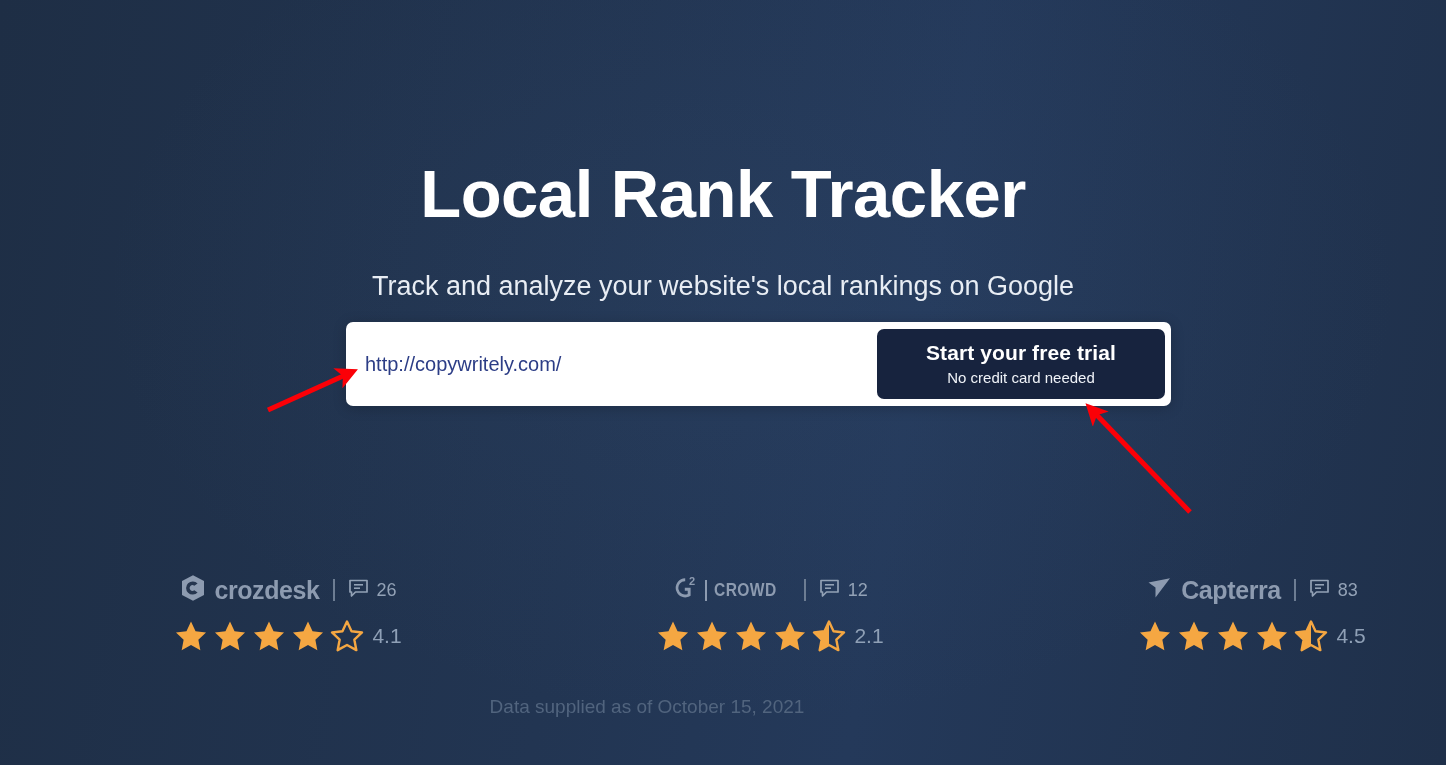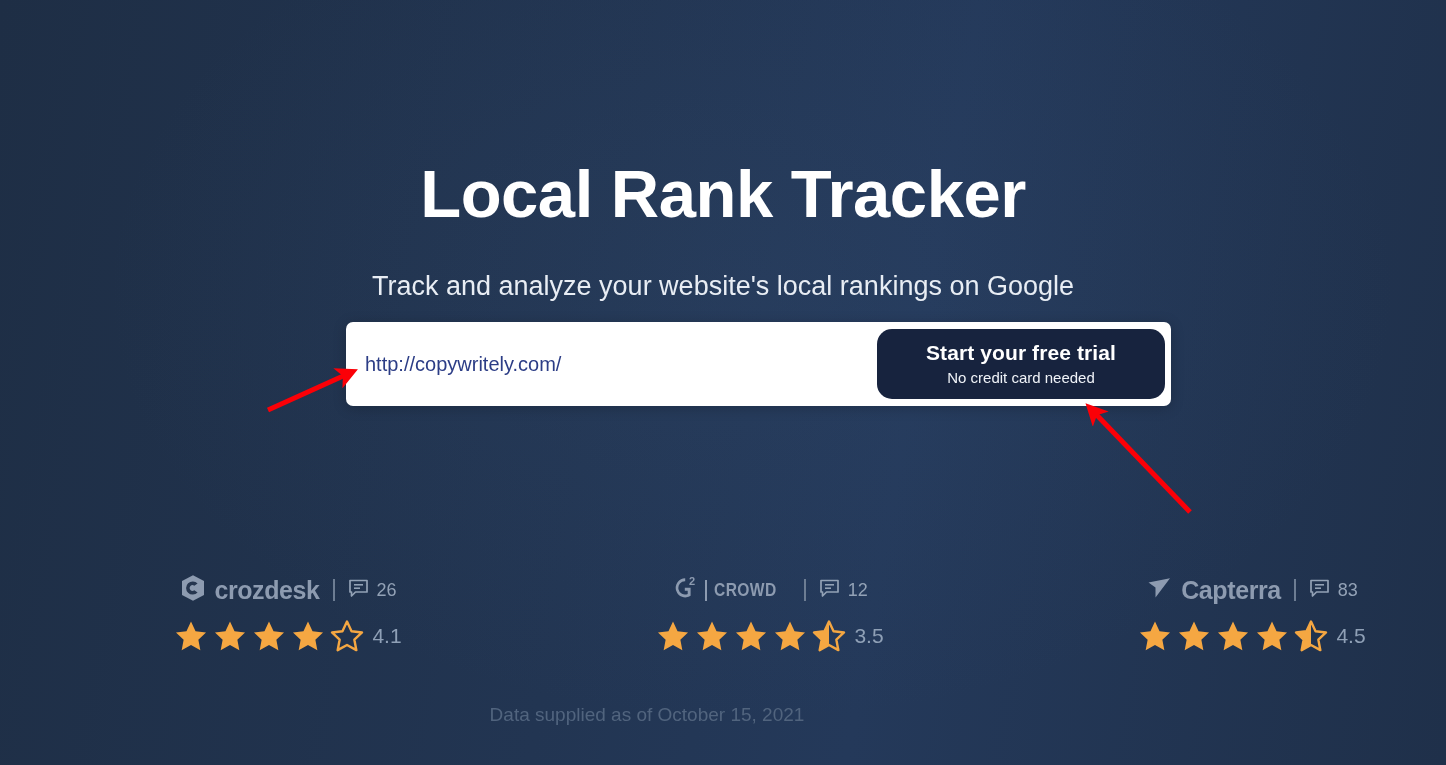--- a/index.html
+++ b/index.html
@@ -85,21 +85,21 @@
   }
   .url-input::placeholder { color: #9aa5b5; }
 
   .cta-button {
     position: absolute;
     right: 6px;
     top: 7px;
     width: 288px;
     height: 70px;
     border: 0;
-    border-radius: 15px;
+    border-radius: 7px;
     background: #17233e;
     color: #ffffff;
     cursor: pointer;
     display: flex;
     flex-direction: column;
     align-items: center;
     justify-content: center;
     font-family: "Liberation Sans", sans-serif;
     padding: 0;
   }
@@ -196,21 +196,20 @@
 
   .data-note {
     position: absolute;
     left: 0;
     top: 696px;
     width: 1294px;
     text-align: center;
     font-size: 19px;
     color: #56688294;
     z-index: 3;
-    margin-top: 8px;
   }
   .data-note span { color: #51647e; }
 
   
   .annotations {
     position: absolute;
     left: 0;
     top: 0;
     width: 1446px;
     height: 765px;
@@ -320,21 +319,21 @@
           </svg>
         <svg class="star" width="34" height="34" viewBox="0 0 24 24">
           <defs>
               <clipPath id="halfclip-g2">
                 <rect x="0" y="0" width="12" height="24"></rect>
               </clipPath>
             </defs>
           <path d="M12 1.8 15.2 8.6 22.6 9.5 17.2 14.6 18.6 22 12 18.4 5.4 22 6.8 14.6 1.4 9.5 8.8 8.6 Z" fill="#f5a742" clip-path="url(#halfclip-g2)"></path>
           <path d="M12 1.8 15.2 8.6 22.6 9.5 17.2 14.6 18.6 22 12 18.4 5.4 22 6.8 14.6 1.4 9.5 8.8 8.6 Z" fill="none" stroke="#f5a742" stroke-width="1.7" stroke-linejoin="round"></path>
         </svg>
-        <span class="rating-value">3.5</span>
+        <span class="rating-value">2.1</span>
       </div>
     </div>
 
     <div class="badge">
       <div class="badge-head">
         <span class="brand">
           <span>
             <svg width="28" height="26" viewBox="0 0 28 26">
               <path d="M2.5 7.5 L24 3.2 L9.5 22.5 L9.5 12.5 Z" fill="#8d9bb0"></path>
             </svg>

